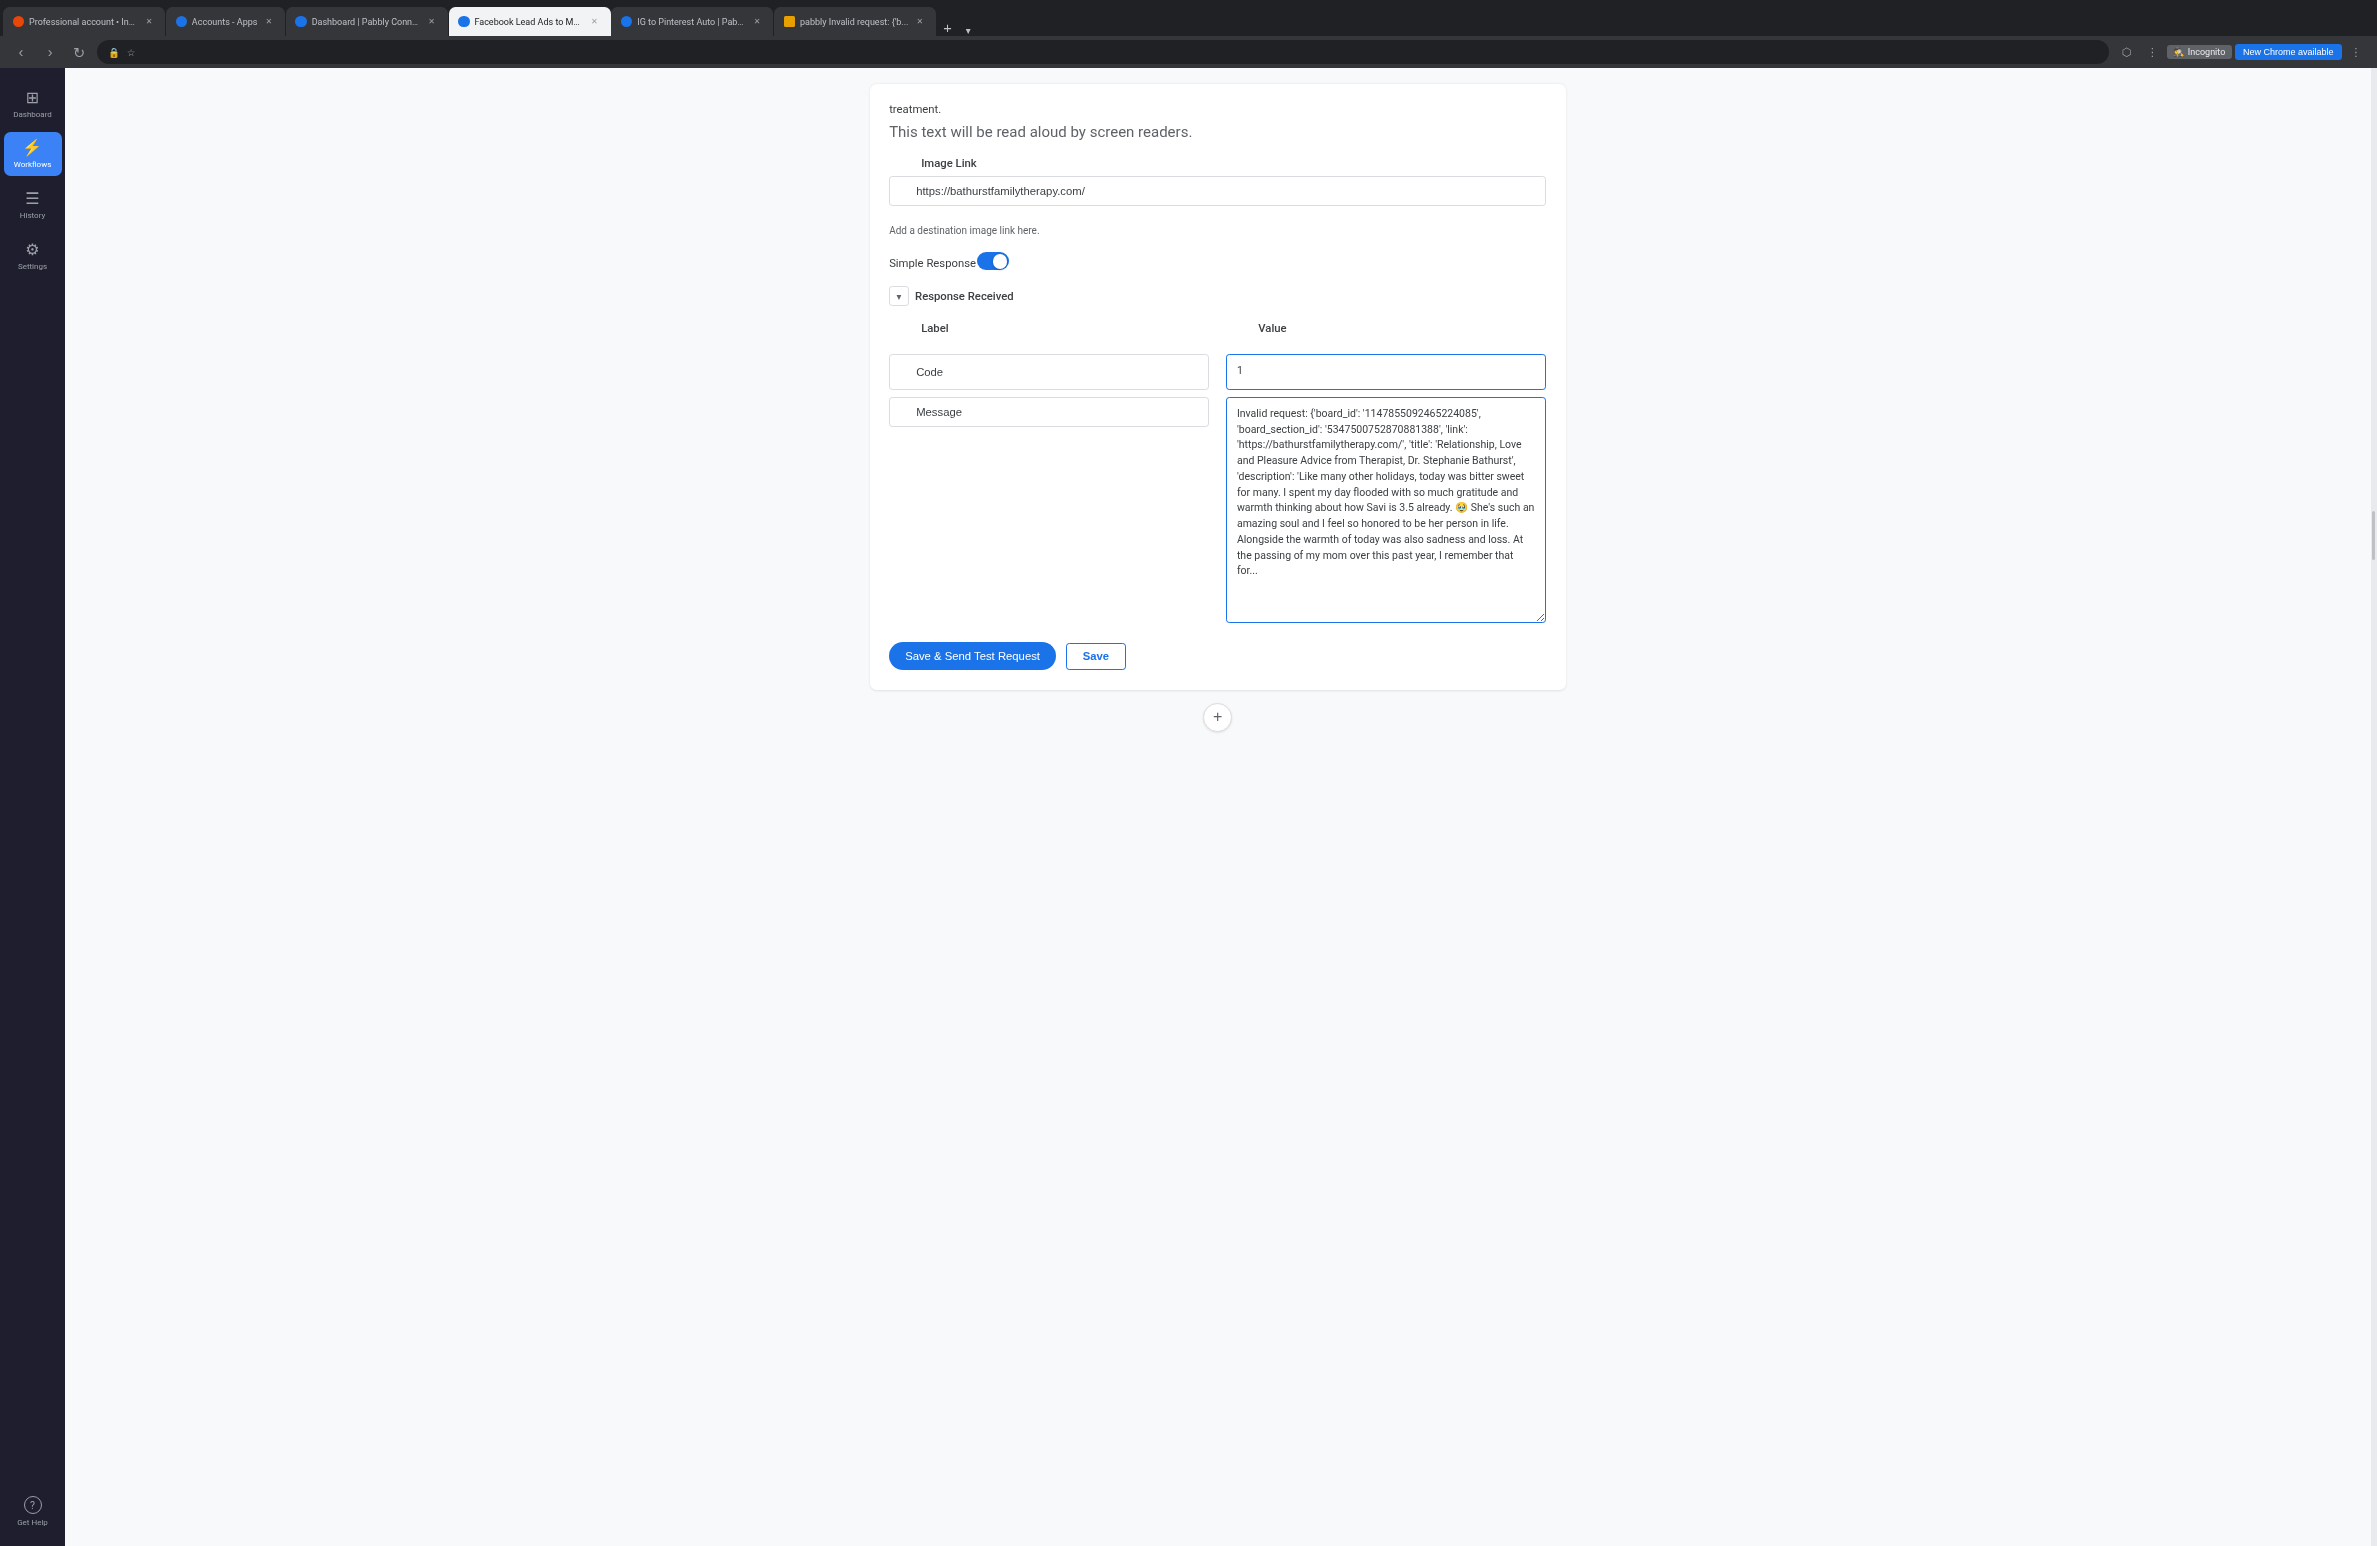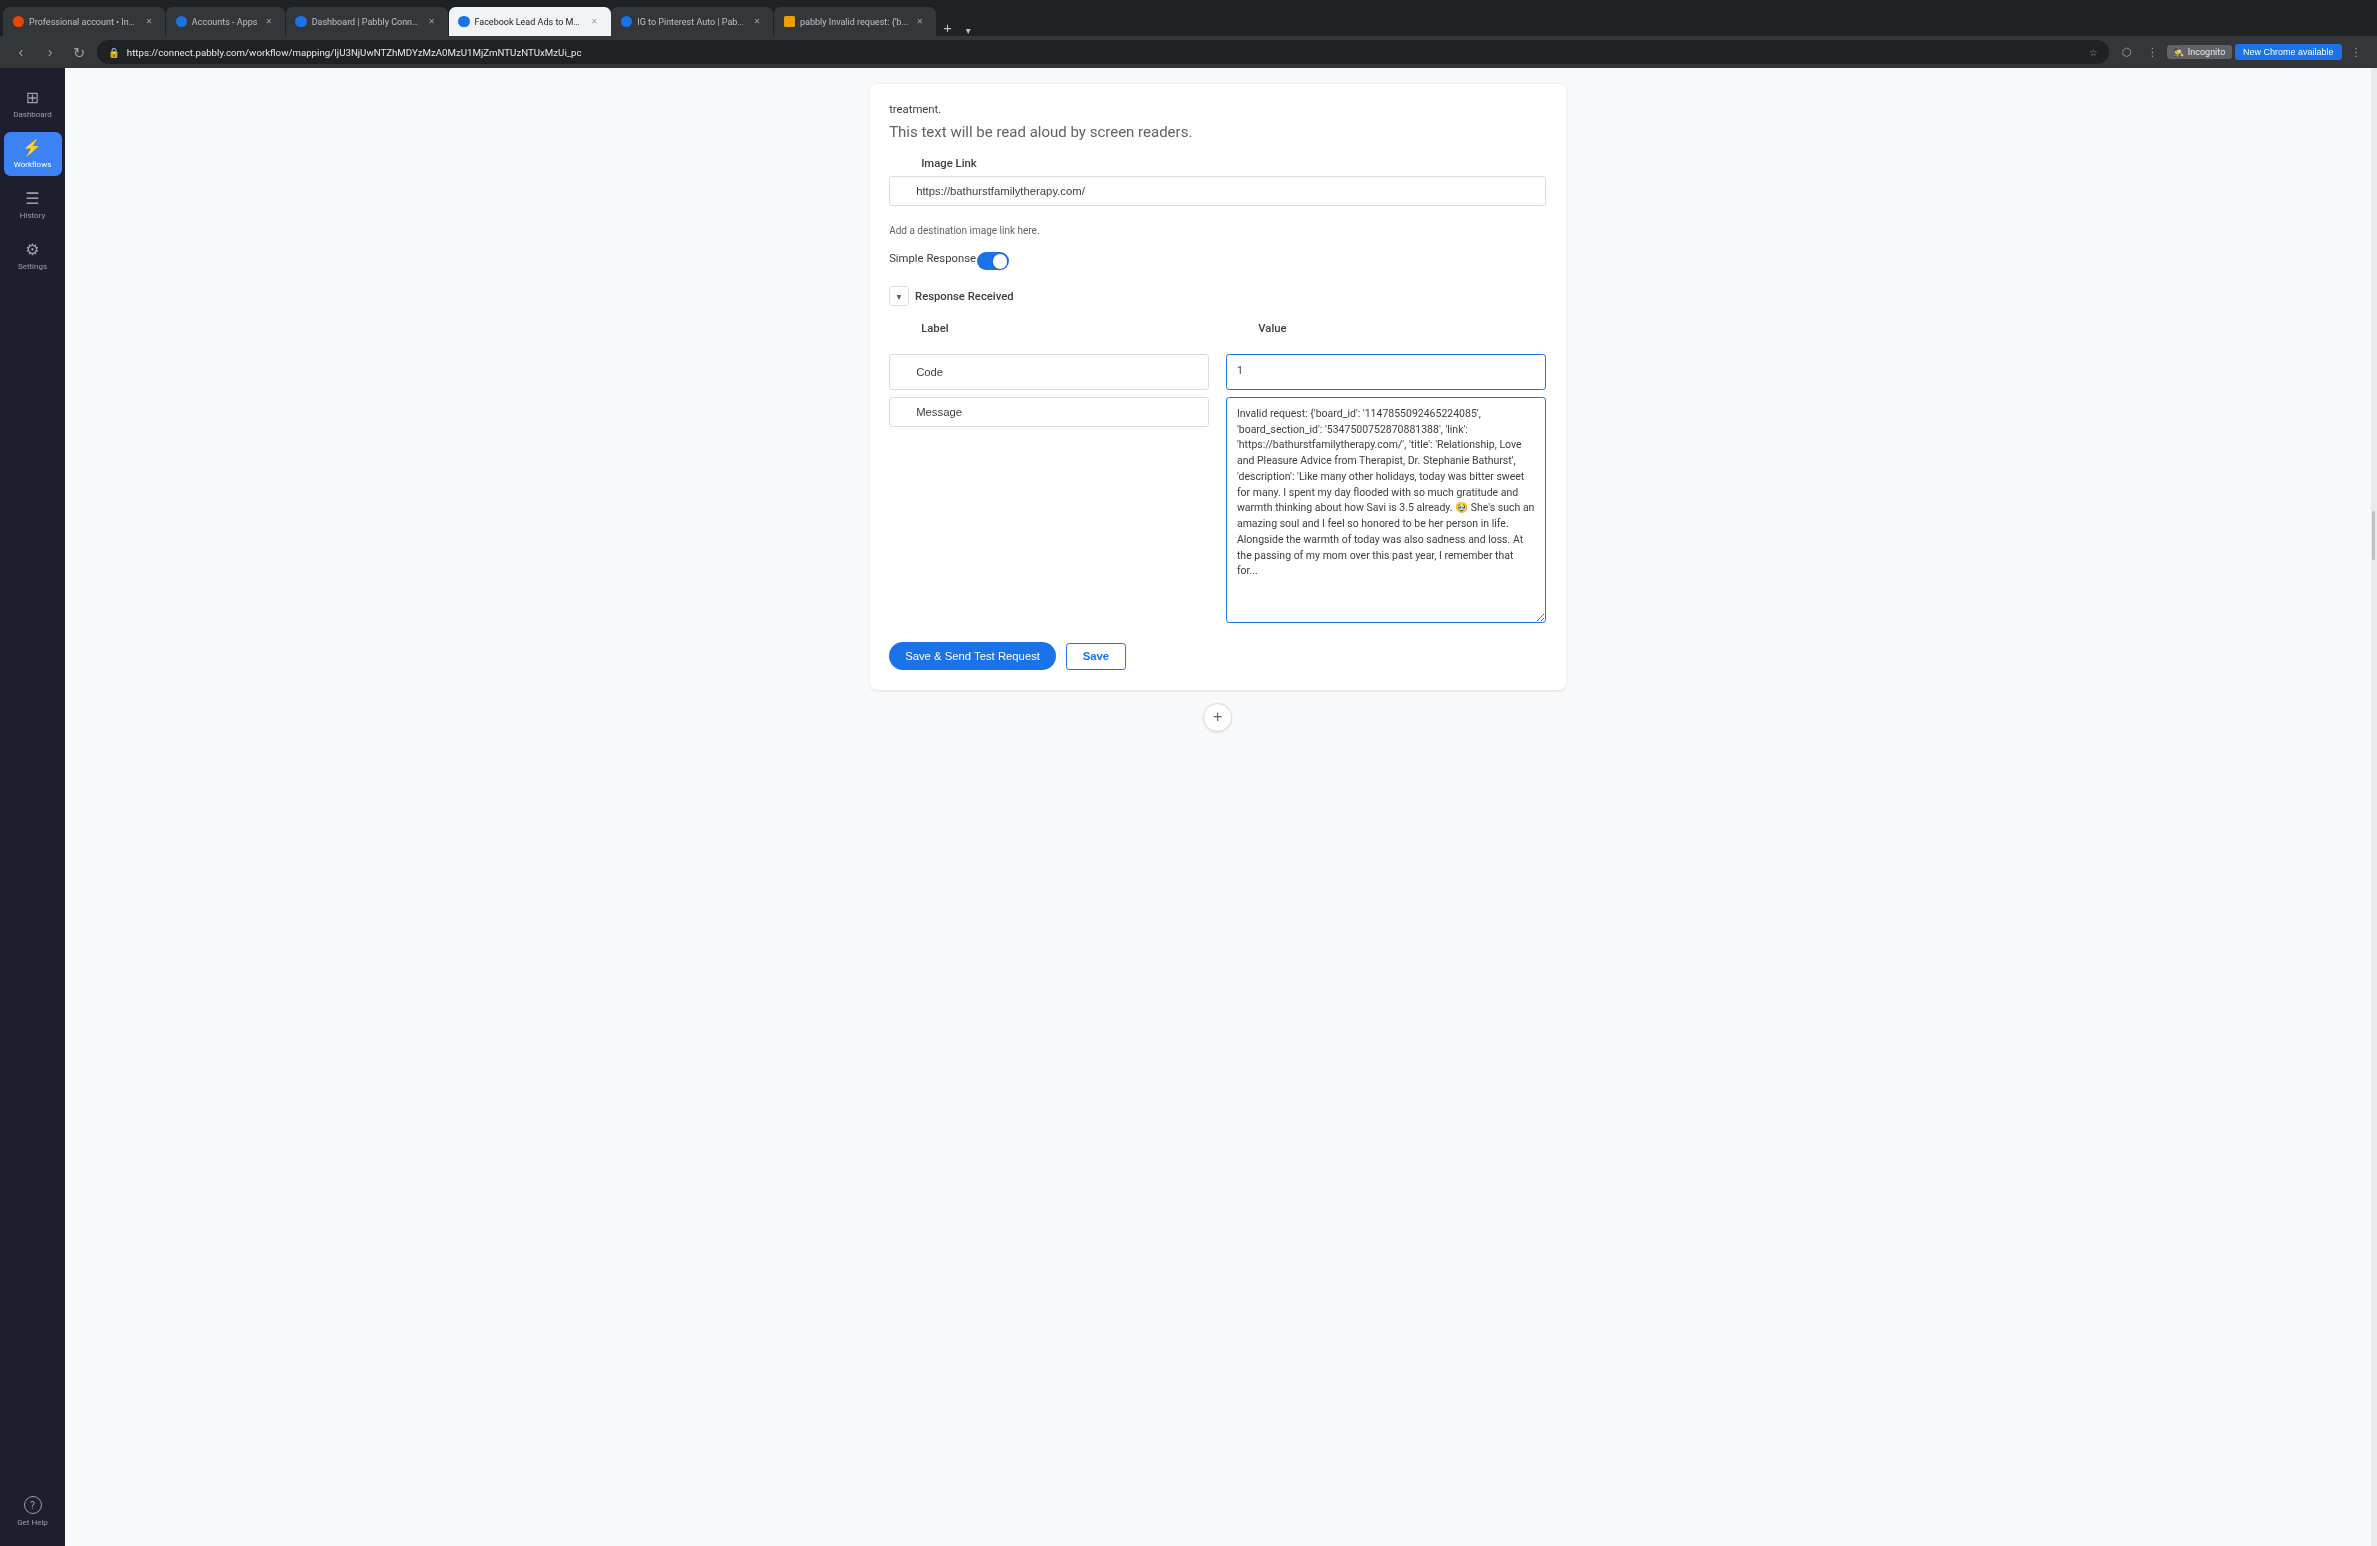--- a/index.html
+++ b/index.html
@@ -45,21 +45,21 @@
     .form-card { background: white; border-radius: 6.5px; padding: 19.4px; box-shadow: 0 0.8px 2.4px rgba(0,0,0,0.1); }
 
     .truncated-text { color: #3c4043; font-size: 11.3px; margin-bottom: 6.5px; }
     .helper-text { color: #5f6368; font-size: 15px; margin-bottom: 16px; }
 
     .field-group { margin-bottom: 16px; }
     .field-label { font-size: 11.3px; font-weight: 500; color: #3c4043; margin-bottom: 6.5px; margin-left: 32px; }
     .field-input { width: 100%; border: 0.8px solid #dadce0; border-radius: 3.2px; padding: 8px 26px; font-size: 11.3px; color: #3c4043; outline: none; }
     .field-helper { font-size: 10px; color: #5f6368; margin-top: 19px; }
 
-    .toggle-row { display: flex; align-items: flex-start; gap: 1px; margin-bottom: 16px; }
+    .toggle-row { display: flex; align-items: flex-end; gap: 1px; margin-bottom: 16px; }
     .toggle-label { font-size: 11.3px; color: #3c4043; }
     .toggle { position: relative; width: 32px; height: 18px; }
     .toggle input { opacity: 0; width: 0; height: 0; }
     .toggle-slider { position: absolute; inset: 0; background: #1a73e8; border-radius: 18px; cursor: pointer; }
     .toggle-slider::after { content: ''; position: absolute; width: 14.6px; height: 14.6px; background: white; border-radius: 50%; top: 1.6px; right: 1.6px; transition: 0.2s; box-shadow: 0 0.8px 2.4px rgba(0,0,0,0.3); }
 
     .response-received { display: flex; align-items: center; gap: 6.5px; margin-bottom: 16px; }
     .collapse-btn { width: 19.4px; height: 19.4px; border: 0.8px solid #dadce0; border-radius: 3.2px; display: flex; align-items: center; justify-content: center; cursor: pointer; color: #5f6368; font-size: 9.7px; background: white; }
     .response-label { font-size: 11.3px; color: #3c4043; font-weight: 500; }
 
@@ -130,21 +130,20 @@
       <button class="tab-overflow">▾</button>
     </div>
   </div>
 
   <div class="address-bar">
     <button class="nav-btn">‹</button>
     <button class="nav-btn">›</button>
     <button class="nav-btn">↻</button>
     <div class="url-bar">
       <span class="url-icon">🔒</span>
-      <span class="url-text">https://connect.pabbly.com/workflow/mapping/IjU3NjUwNTZhMDYzMzA0MzU1MjZmNTUzNTUxMzUi_pc</span>
       <span class="url-icon">☆</span>
     </div>
     <div class="browser-actions">
       <button class="browser-action-btn">⬡</button>
       <button class="browser-action-btn">⋮</button>
       <div class="incognito-badge">
         <span>🕵</span>
         <span>Incognito</span>
       </div>
       <button class="new-chrome-btn">New Chrome available</button>

